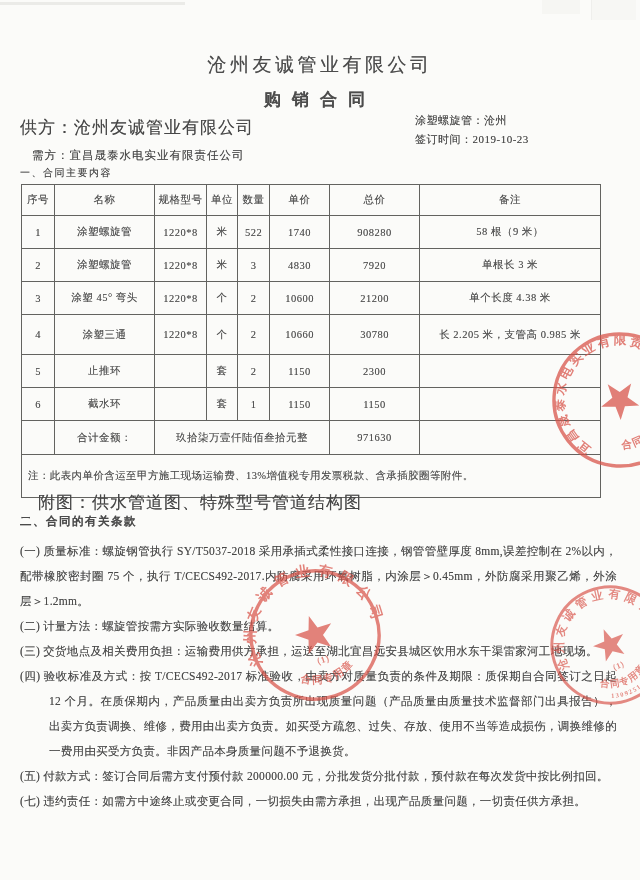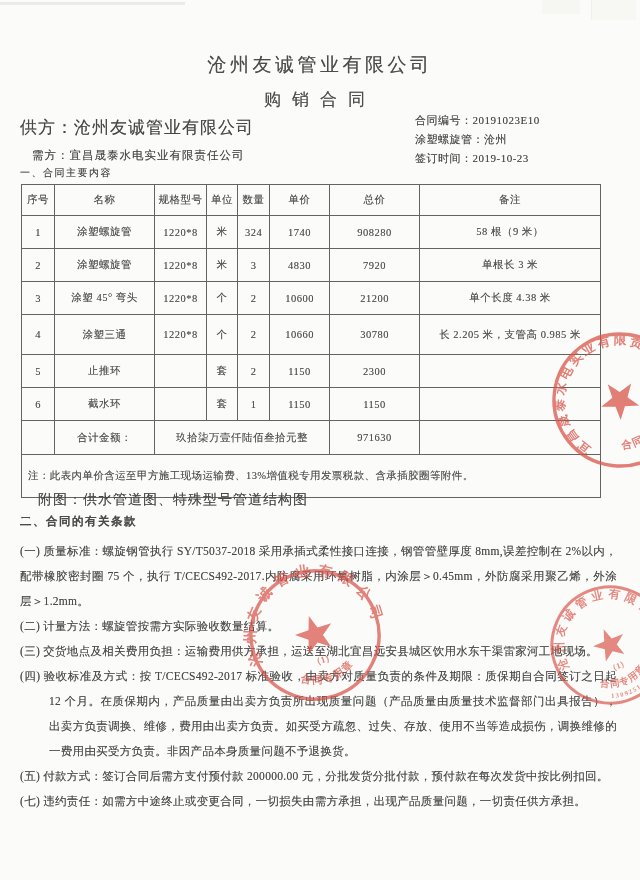--- a/index.html
+++ b/index.html
@@ -12,40 +12,40 @@
   .page{position:absolute;inset:0;overflow:hidden;}
   .soft{text-shadow:0 0 .6px rgba(80,80,80,.55);}
   
   .art-top{position:absolute;left:0;top:2px;width:185px;height:3px;background:#ebebe8;}
   .art-tr1{position:absolute;right:60px;top:0;width:38px;height:14px;background:#f6f6f3;}
   .art-tr2{position:absolute;right:4px;top:0;width:44px;height:20px;background:#f7f7f4;border-left:1px solid #efefec;}
   
   .company-title{position:absolute;top:52px;left:0;width:100%;text-align:center;
     font-size:19px;letter-spacing:3.5px;color:#4c4c4c;font-weight:500;}
   .doc-title{position:absolute;top:88px;left:0;width:100%;text-align:center;
-    font-size:17px;letter-spacing:11px;color:#4c4c4c;font-weight:400;}
+    font-size:17px;letter-spacing:11px;color:#4c4c4c;font-weight:700;}
   
   .party-supplier{position:absolute;left:20px;top:116px;font-size:17px;letter-spacing:1px;}
   .party-buyer{position:absolute;left:32px;top:148px;font-size:11.5px;letter-spacing:1px;}
   .meta{position:absolute;left:415px;top:111px;font-size:11px;line-height:19px;letter-spacing:.5px;}
   .sec1{position:absolute;left:20px;top:166px;font-size:10px;letter-spacing:1.5px;}
   
   table.items{position:absolute;left:21px;top:184px;width:579px;border-collapse:collapse;
     font-size:10.5px;color:#4f4f4f;table-layout:fixed;}
   table.items td,table.items th{border:1px solid #636360;text-align:center;vertical-align:middle;
     font-weight:normal;padding:1px 2px;letter-spacing:.5px;}
   table.items tr.hd{height:31px;}
   table.items tr.r{height:33px;}
   table.items tr.r4{height:40px;}
   table.items tr.tt{height:34px;}
   table.items tr.nt{height:27px;}
   table.items td.rk{padding:0 16px;line-height:14px;}
   table.items tr.nt td{text-align:left;padding:14px 6px;letter-spacing:.4px;}
   
-  .attachment{position:absolute;left:20px;top:491px;font-size:14px;letter-spacing:1px;padding-left:18px;}
+  .attachment{position:absolute;left:20px;top:491px;font-size:17px;letter-spacing:1px;padding-left:18px;}
   .sec2{position:absolute;left:20px;top:514px;font-size:11.5px;letter-spacing:1.5px;font-weight:600;color:#4a4a4a;font-family:Liberation Mono, monospace;}
   .clauses{position:absolute;left:20px;top:539px;width:597px;font-size:11.5px;
     line-height:25px;letter-spacing:.3px;color:#484848;text-align:justify;}
   .clauses p{margin:0;}
   .clauses p.hang{padding-left:29px;text-indent:-29px;}
   
   .stamp{position:absolute;pointer-events:none;}
   .stamp text{font-family:"Liberation Serif","DejaVu Serif",serif;font-weight:600;}
 </style>
 </head>
@@ -61,21 +61,20 @@
   <div class="doc-title soft">购销合同</div>
 
   <div class="party-supplier soft">
     <span>供方：</span><span>沧州友诚管业有限公司</span>
   </div>
   <div class="party-buyer soft">
     <span>需方：</span><span>宜昌晟泰水电实业有限责任公司</span>
   </div>
 
   <div class="meta soft">
-    <div><span>合同编号：</span><span>20191023E10</span></div>
     <div><span>涂塑螺旋管：</span><span>沧州</span></div>
     <div><span>签订时间：</span><span>2019-10-23</span></div>
   </div>
 
   <div class="sec1 soft">一、合同主要内容</div>
 
   <table class="items soft">
     <colgroup>
       <col style="width:33px">
         <col style="width:100px">
@@ -95,21 +94,21 @@
         <th>数量</th>
         <th>单价</th>
         <th>总价</th>
         <th>备注</th>
       </tr>
       <tr class="r">
         <td>1</td>
         <td>涂塑螺旋管</td>
         <td>1220*8</td>
         <td>米</td>
-        <td>324</td>
+        <td>522</td>
         <td>1740</td>
         <td>908280</td>
         <td class="rk">58 根（9 米）</td>
       </tr>
       <tr class="r">
         <td>2</td>
         <td>涂塑螺旋管</td>
         <td>1220*8</td>
         <td>米</td>
         <td>3</td>

